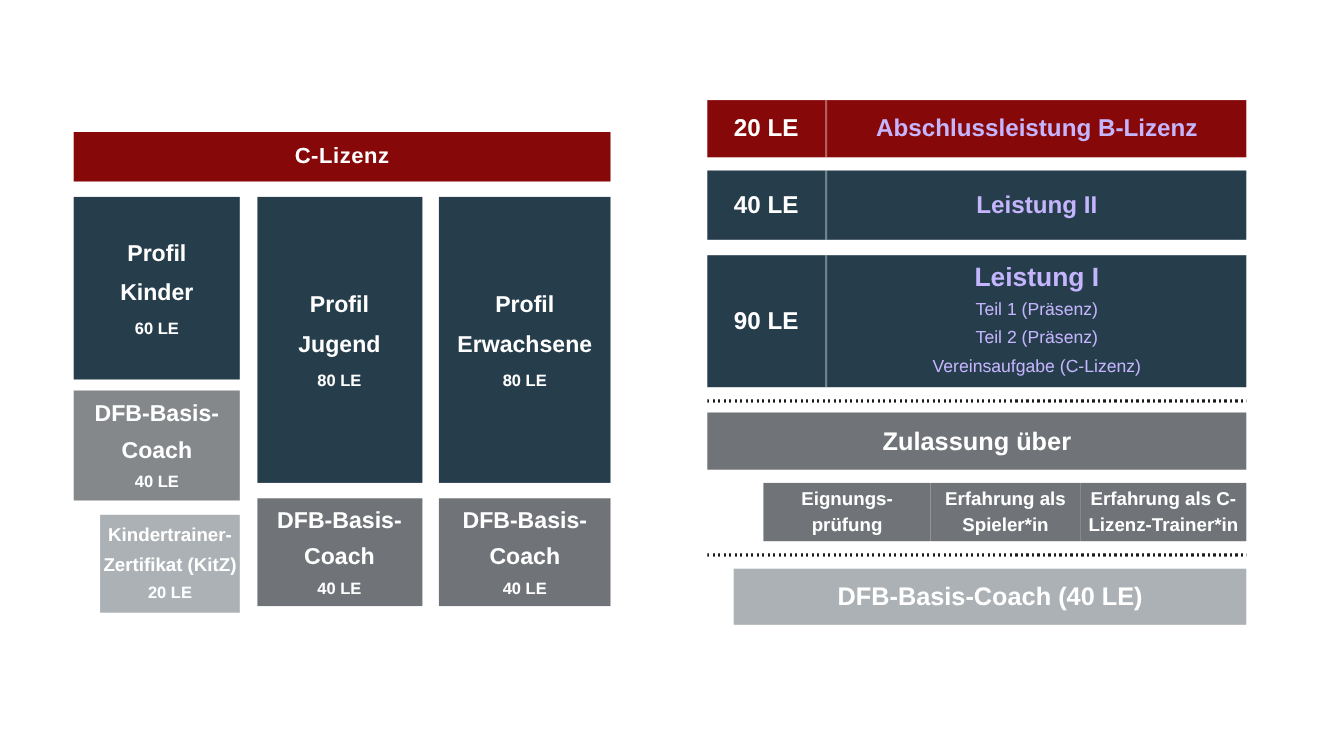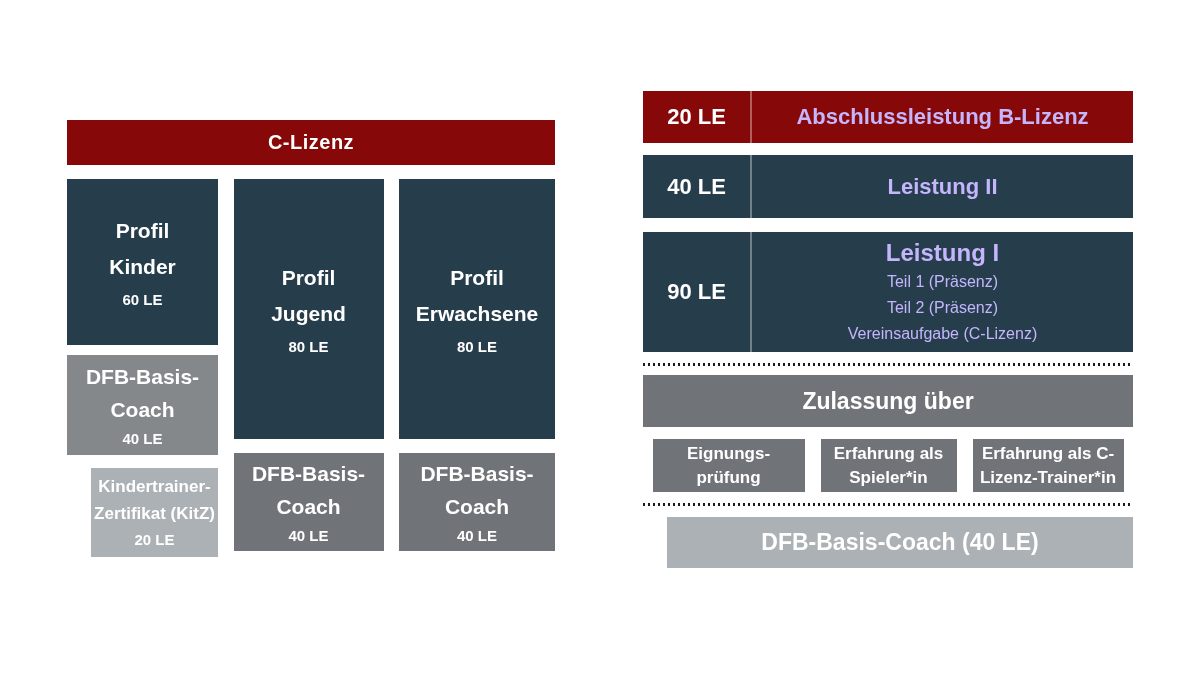--- a/index.html
+++ b/index.html
@@ -69,21 +69,21 @@
   #row-leistung2 .row-title { font-size:22px; font-weight:700; }
   #row-leistung1 { height:120px; margin-top:14px; }
   #row-leistung1 .row-title { font-size:24px; font-weight:700; line-height:32px; }
   #row-leistung1 .sub-line  { font-size:16px; font-weight:400; line-height:26px; }
 
   .dotted {
     height:3px; margin-top:11px;
     background-image:repeating-linear-gradient(to right, var(--dotted) 0 2px, transparent 2px 5px);
   }
   #admission { height:52px; margin-top:9px; font-size:23px; font-weight:700; }
-  .options { display:flex; justify-content:center; margin-top:12px;gap:16px; }
+  .options { display:flex; justify-content:flex-end; margin-top:12px; }
   .option { height:53px; }
   .option .line { font-size:17px; font-weight:600; line-height:24px; }
   .option-1 { width:152px; }
   .option-2 { width:136px; }
   .option-3 { width:151px; }
   #base-bar { height:51px; margin-top:11px; font-size:23px; font-weight:600; }
 </style>
 </head>
 <body>
 

